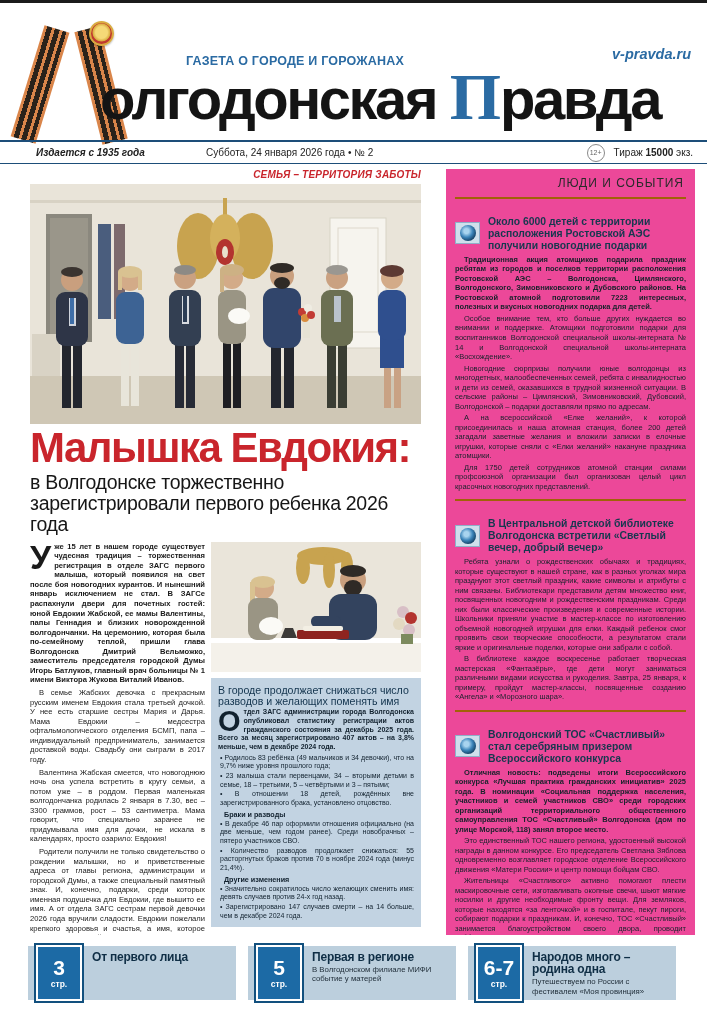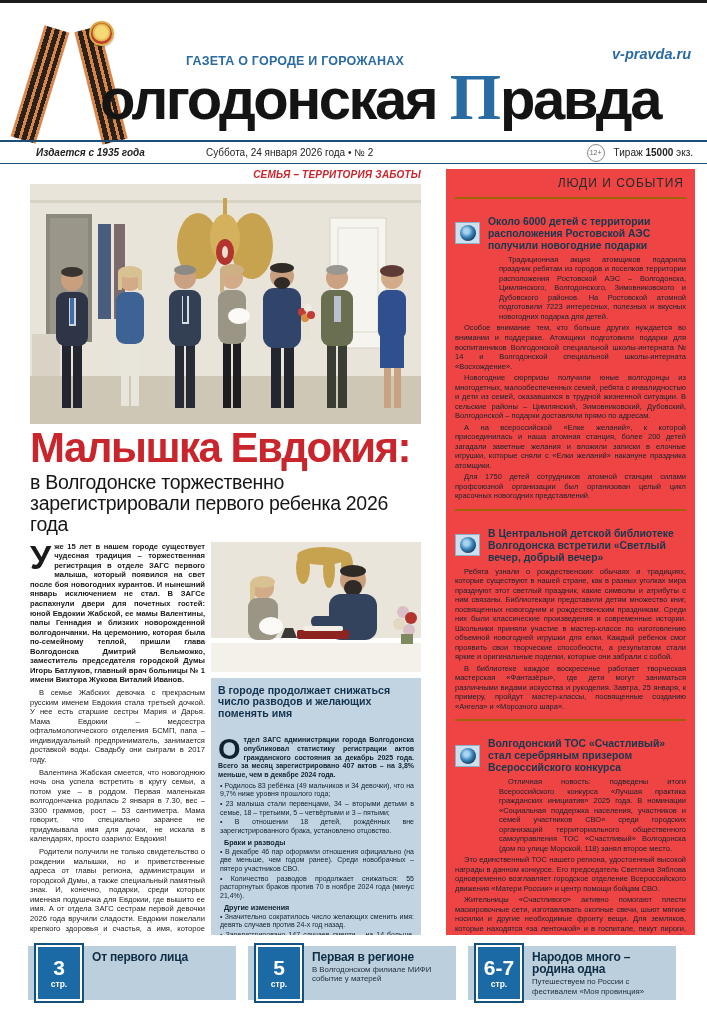--- a/index.html
+++ b/index.html
@@ -27,56 +27,56 @@
   .since { font-weight:700; font-style:italic; width:170px; }
   .date-center { flex:1; }
   .age-badge { width:18px; height:18px; border:1px solid #8a8a8a; border-radius:50%; font-size:7px; color:#666;
                display:flex; align-items:center; justify-content:center; margin-right:9px; flex:0 0 auto; }
   .circulation { white-space:nowrap; }
   .circulation b { font-weight:800; }
 
   
   .main { position:absolute; top:166px; left:0; width:707px; height:766px; display:flex; gap:25px; padding:0 12px 0 30px; }
   .left-col { width:391px; flex:0 0 auto; overflow:hidden; }
-  .right-panel { flex:1; background:#ef4444; padding:4px 9px 6px; overflow:hidden; }
+  .right-panel { flex:1; background:#ec4899; padding:4px 9px 6px; overflow:hidden; }
 
   .kicker { text-align:right; color:#c9252c; font-weight:700; font-style:italic; font-size:10px; height:15px; letter-spacing:.2px; }
   .photo-frame { position:relative; overflow:hidden; background:#e9e4d9; }
   .main-photo { width:391px; height:240px; }
   .headline { font-size:42px; font-weight:800; color:#c9252c; letter-spacing:-1.5px; margin-top:3px; line-height:1; }
   .subhead { font-size:19.5px; font-weight:500; color:#161616; line-height:1.07; letter-spacing:-.3px; margin-top:3px; width:380px; }
 
   .story-cols { display:flex; gap:6px; margin-top:7px; }
   .story-text { width:175px; flex:0 0 auto; font-size:7.6px; line-height:1.26; text-align:justify; }
   .story-text p { margin-bottom:3px; text-indent:9px; }
   .story-text p.first { text-indent:0; font-weight:700; }
   .dc { float:left; font-size:34px; line-height:.8; font-weight:800; padding:2px 3px 0 0; }
   .story-side { width:210px; flex:0 0 auto; }
   .photo2 { width:210px; height:130px; }
 
   .stats-box { background:#c2d3e2; padding:7px 7px 6px; margin-top:6px; }
-  .stats-title { font-size:10.6px; font-weight:700; color:#12334d; line-height:1.12; margin-bottom:16px; }
+  .stats-title { font-size:10.6px; font-weight:400; color:#12334d; line-height:1.12; margin-bottom:0; }
   .stats-box p, .stats-box li { font-size:7px; line-height:1.24; text-align:justify; color:#11212e; }
   .stats-lead { font-weight:700; margin-bottom:2px; }
   .stats-dc { float:left; font-size:29px; line-height:.8; font-weight:800; padding:2px 3px 0 0; color:#11212e; }
   .stats-box ul { list-style:none; }
   .stats-box li { margin-bottom:1px; padding-left:2px; }
   .stats-box li::before { content:"• "; }
   .stats-sub { font-weight:800; font-size:7.2px; margin:2px 0 1px 6px; color:#11212e; }
 
   
   .panel-header { text-align:right; font-size:12px; color:#2a2a2a; letter-spacing:1px; padding:3px 2px 7px; }
   .article { margin-bottom:8px; }
   .art-head { display:flex; gap:8px; align-items:center; border-top:2px solid #a16207; padding-top:16px; margin-bottom:3px; }
   .lens { width:25px; height:22px; background:#cfe0ec; border:1px solid #8fb0c9; display:flex; align-items:center; justify-content:center; flex:0 0 auto; }
   .lens i { width:16px; height:16px; border-radius:50%; display:block;
             background:radial-gradient(circle at 40% 38%, #a8d4ef 0 18%, #3c85ba 45%, #123f63 75%, #0b2e4c 100%); }
   .art-title { font-size:10.4px; font-weight:800; color:#16384f; line-height:1.15; padding-top:1px; }
   .article p { font-size:7.5px; line-height:1.27; text-align:justify; margin-bottom:2px; color:#17222b; }
-  .article p.lead { font-weight:400; text-indent:9px;margin-left:44px; }
+  .article p.lead { font-weight:700; text-indent:9px; }
   .article p.body { text-indent:9px; }
 
   
   .teasers { position:absolute; top:940px; left:28px; display:flex; gap:12px; }
   .teaser { position:relative; width:208px; height:54px; background:#bccfdd; padding:5px 6px 4px 64px; margin-top:3px; }
   .pagebox { position:absolute; left:6px; top:-3px; width:50px; height:60px; background:#1c6aa5; border:2px solid #12507e;
              box-shadow:inset 0 0 0 2px #fff; color:#fff; display:flex; flex-direction:column; align-items:center; justify-content:center; }
   .pagebox .num { font-size:21px; font-weight:800; line-height:1; }
   .pagebox .suffix { font-size:8.5px; font-weight:700; margin-top:1px; }
   .teaser-title { font-size:12px; font-weight:800; color:#0f2e45; line-height:1.02; letter-spacing:-.2px; }

